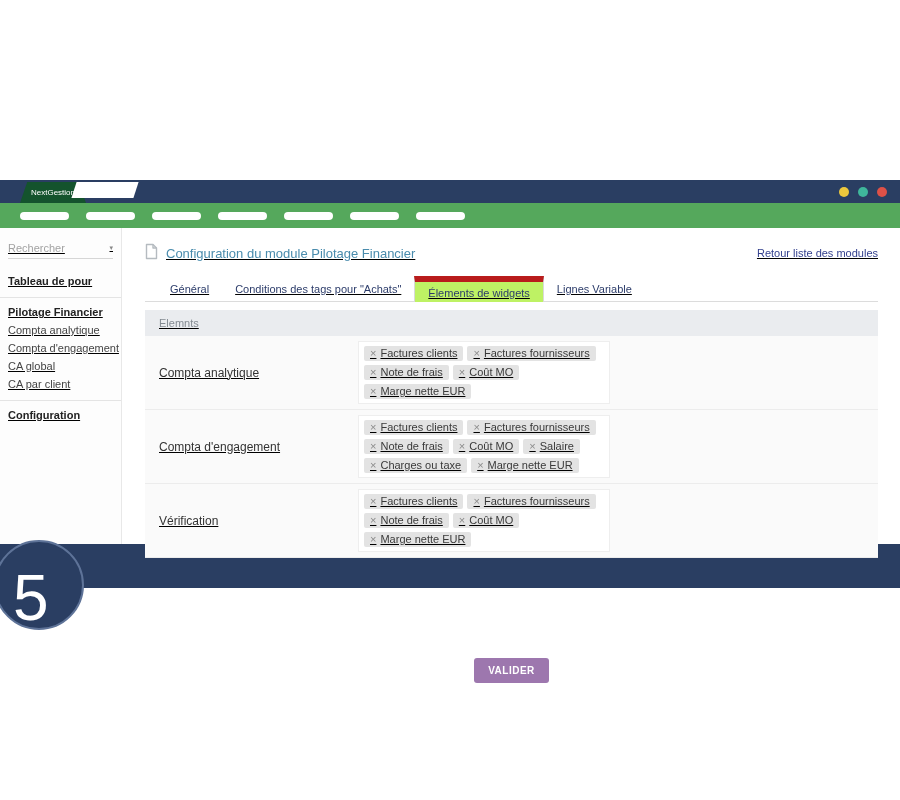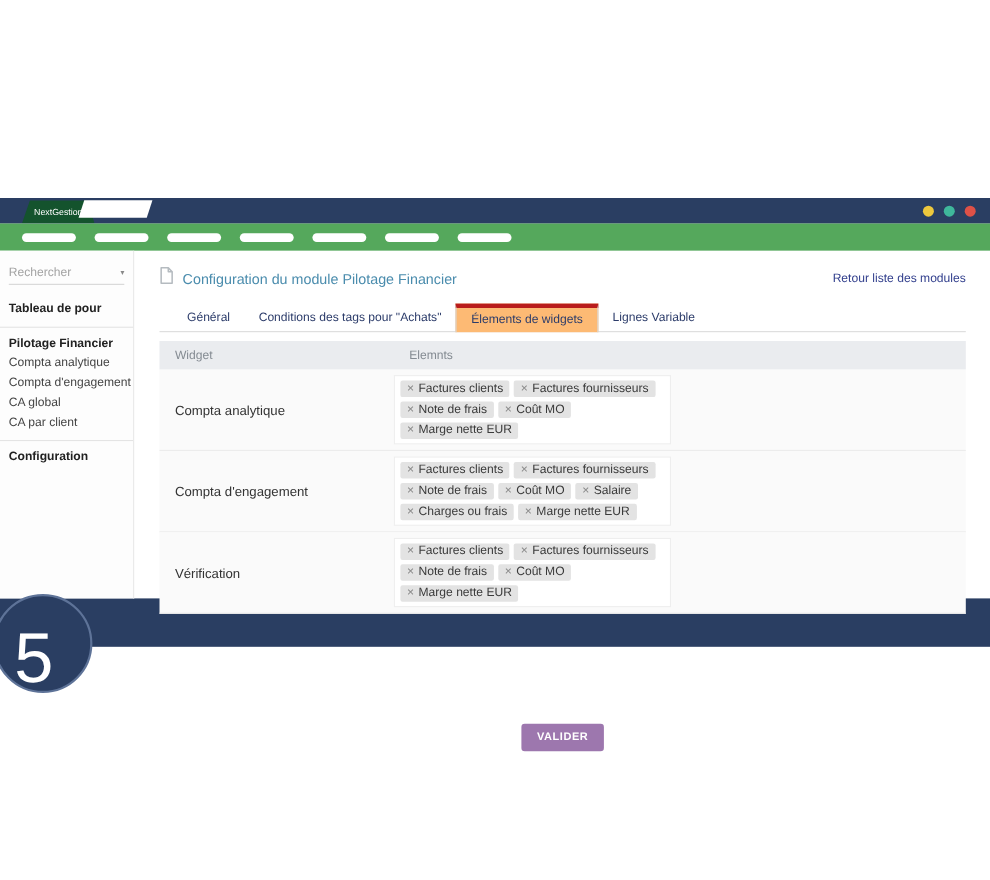--- a/index.html
+++ b/index.html
@@ -17,43 +17,43 @@
                  background:#fff; transform:skewX(-18deg); }
   .traffic { position:absolute; right:13px; top:50%; transform:translateY(-50%);
              display:flex; gap:9px; }
   .dot { width:10px; height:10px; border-radius:50%; }
 
   
   .menubar { height:25px; background:#55a85c; display:flex; align-items:center; padding-left:20px; }
   .pill { width:49px; height:8px; border-radius:4px; background:#fff; margin-right:17px; flex:none; }
 
   
-  .content { display:flex; height:316px; background:#fff; }
+  .content { display:flex; height:316px; background:#fff;text-decoration:underline; }
 
   .sidebar { width:122px; flex:none; background:#fdfdfd; border-right:1px solid #e8e8e8; }
   .search { margin:14px 8px 8px; padding-bottom:4px; border-bottom:1px solid #d6d6d6;
             display:flex; align-items:center; justify-content:space-between;
             color:#a3a3a3; font-size:11px; cursor:pointer; }
   .search .caret { font-size:7px; color:#888; }
   .nav-section { padding:5px 0 7px; }
   .nav-section + .nav-section { border-top:1px solid #e4e4e4; }
   .nav-item { padding:3px 8px; font-size:11px; color:#444; cursor:pointer; white-space:nowrap; }
   .nav-item.bold { font-weight:bold; color:#222; }
 
   .main { flex:1; padding:0 22px 12px 23px; position:relative; }
   .page-head { display:flex; align-items:center; margin-top:16px; height:18px; }
   .doc-icon { margin-right:8px; flex:none; }
   .page-title { color:#4a8cad; font-size:13px; font-weight:normal; flex:1; }
   .back-link { color:#34418e; font-size:11px; text-decoration:none; cursor:pointer; }
 
   .tabs { margin-top:14px; display:flex; align-items:stretch; height:26px;
           border-bottom:1px solid #dcdcdc; padding-left:12px; }
   .tab { padding:7px 13px 0; font-size:11px; color:#2c3c6a; cursor:pointer; white-space:nowrap; }
-  .tab.active { background:#fdba74; border:1px solid #d9d9d9; border-bottom:none;
-                border-top:4px solid #b91c1c; margin-bottom:-1px; padding-top:5px; }
+  .tab.active { background:#bef264; border:1px solid #d9d9d9; border-bottom:none;
+                border-top:6px solid #b91c1c; margin-bottom:-1px; padding-top:5px; }
 
   .table { margin-top:8px; font-size:11px; }
   .thead { display:flex; background:#eaecef; color:#848b92; }
   .th { padding:7px 14px; }
   .th.w, .td.w { width:213px; flex:none; }
   .tr { display:flex; align-items:center; background:#fafafa; border-bottom:1px solid #ececec; }
   .td.w { padding:0 14px; font-size:12px; color:#333; }
   .td.e { flex:1; padding:5px 0; }
   .chipbox { width:252px; background:#fff; border:1px solid #eeeeee; padding:2px 3px;
              display:flex; flex-wrap:wrap; align-content:flex-start; cursor:text; }
@@ -139,21 +139,20 @@
 
       <div class="tabs">
           <div class="tab">Général</div>
           <div class="tab">Conditions des tags pour "Achats"</div>
           <div class="tab active">Élements de widgets</div>
           <div class="tab">Lignes Variable</div>
         </div>
 
       <div class="table">
         <div class="thead">
-          <div class="th w">Widget</div>
           <div class="th e">Elemnts</div>
         </div>
         <div>
             <div class="tr">
               <div class="td w">Compta analytique</div>
               <div class="td e">
                 <div class="chipbox">
                   <span class="chip">
                     <span class="x">×</span>
                     <span>Factures clients</span>
@@ -196,21 +195,21 @@
                   <span class="chip">
                     <span class="x">×</span>
                     <span>Coût MO</span>
                   </span>
                   <span class="chip">
                     <span class="x">×</span>
                     <span>Salaire</span>
                   </span>
                   <span class="chip">
                     <span class="x">×</span>
-                    <span>Charges ou frais</span>
+                    <span>Charges ou taxe</span>
                   </span>
                   <span class="chip">
                     <span class="x">×</span>
                     <span>Marge nette EUR</span>
                   </span>
                 </div>
               </div>
             </div>
             <div class="tr">
               <div class="td w">Vérification</div>

